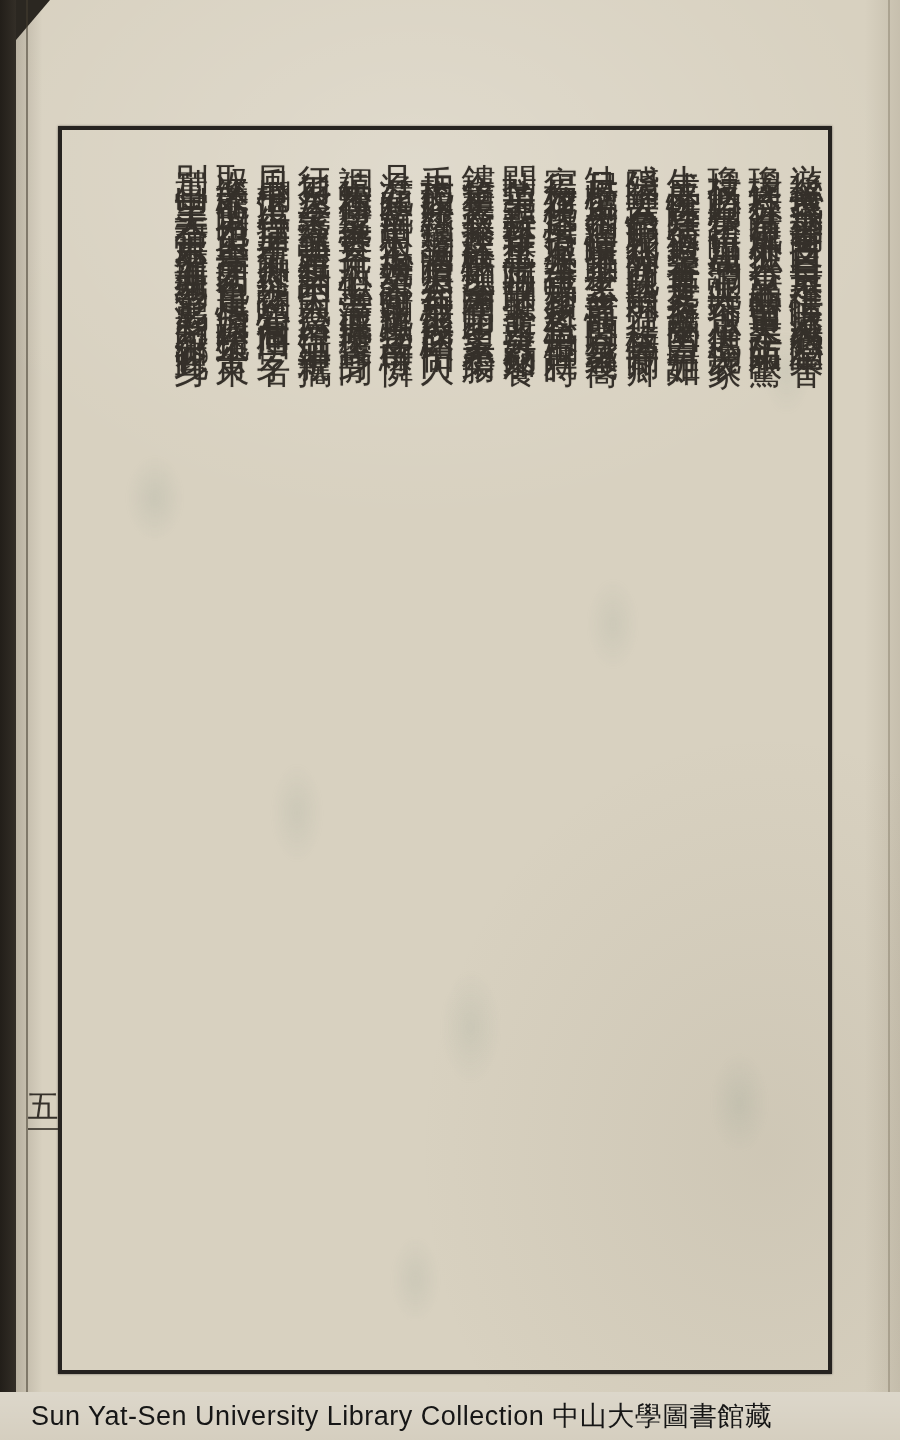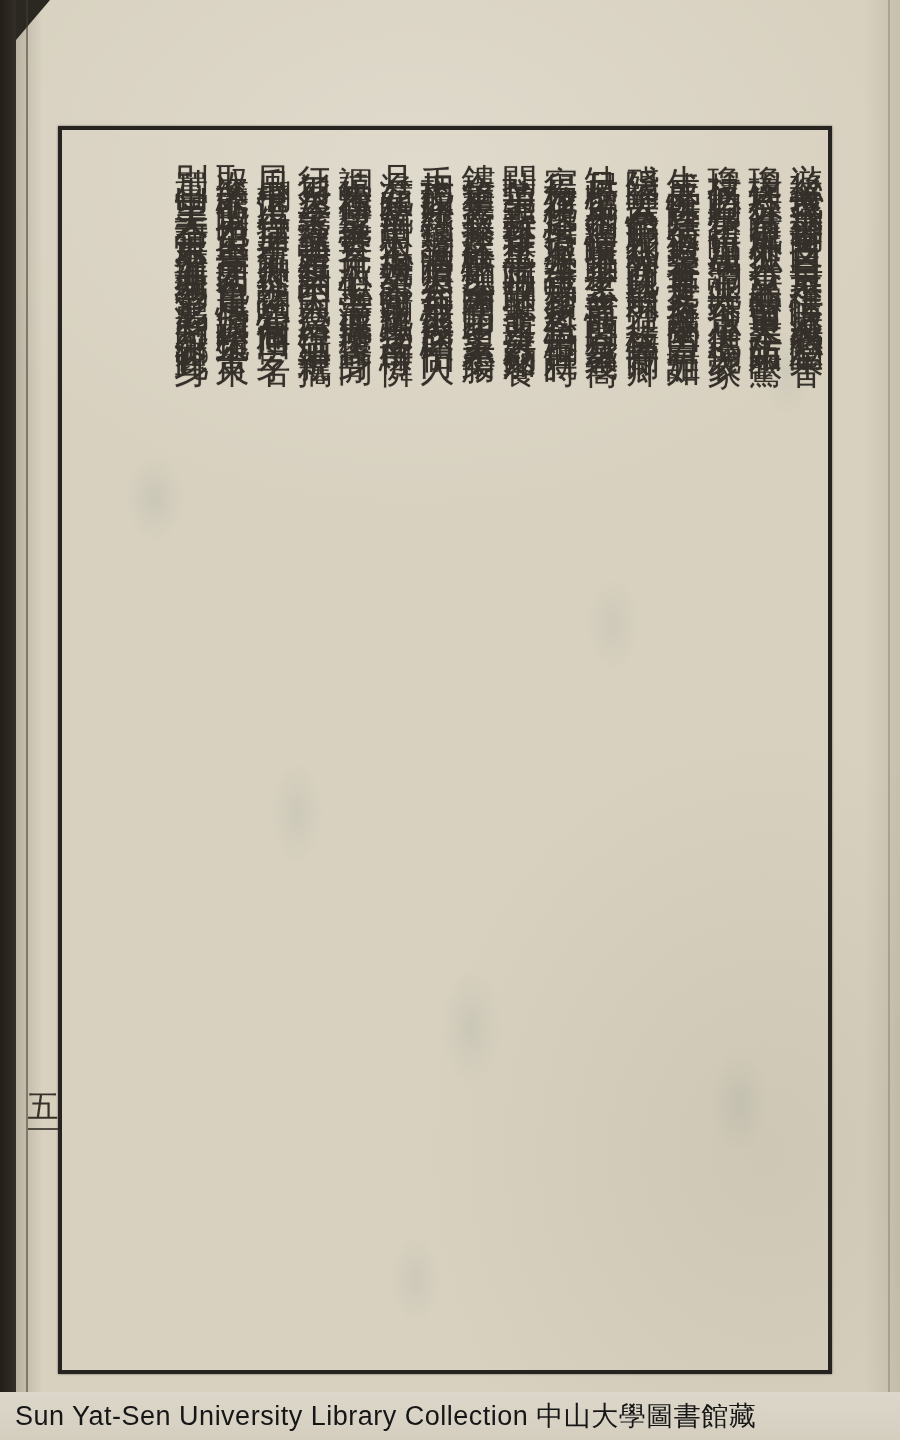--- a/index.html
+++ b/index.html
@@ -70,21 +70,21 @@
     font-size:34px;letter-spacing:7px;
     text-shadow:0 0 1px rgba(53,48,42,.45);
   }
   
   .watermark-bar{
     position:absolute;left:0;top:1392px;width:900px;height:48px;
     background:linear-gradient(180deg, rgba(255,255,255,.22), rgba(255,255,255,.05)), var(--strip);
     display:flex;align-items:center;
   }
   .watermark-bar .txt{
-    margin-left:15px;color:#161616;font-size:27px;
+    margin-left:31px;color:#161616;font-size:27px;
     font-family:"Liberation Sans", sans-serif;letter-spacing:.5px;white-space:nowrap;
   }
   
   .spine-dark{position:absolute;left:0;top:0;width:16px;height:1440px;
     background:linear-gradient(90deg,#221e19,#332e27);}
 </style>
 </head>
 <body>
 
 <div class="spine-dark"></div>

